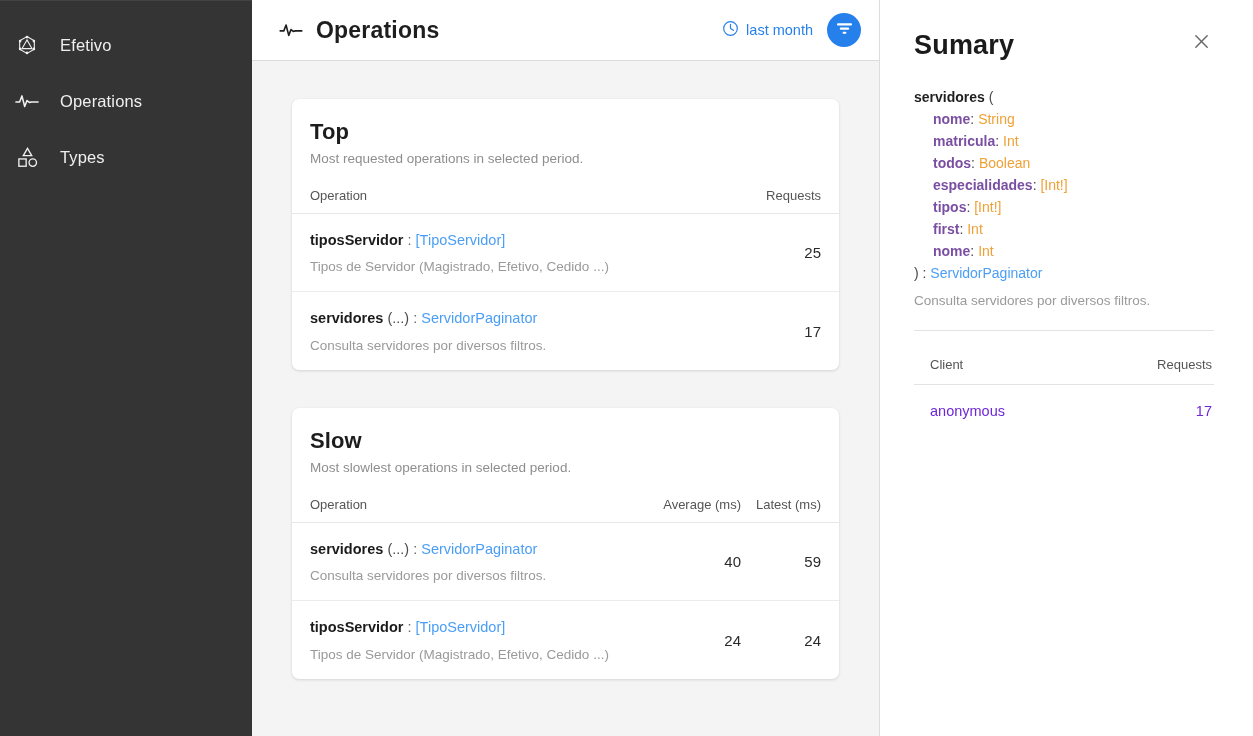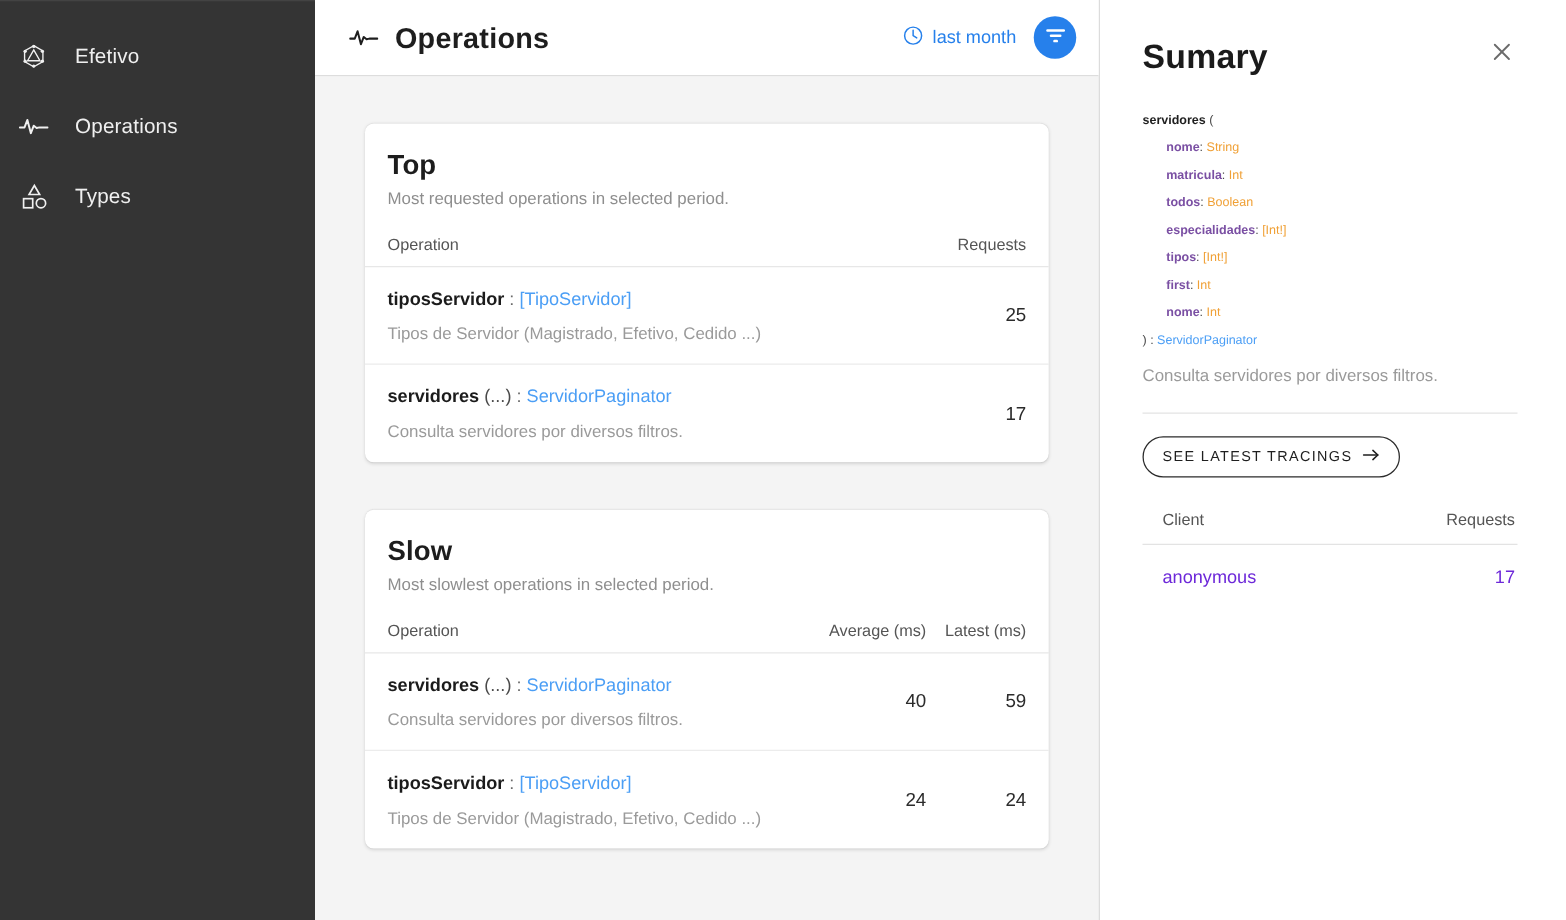--- a/index.html
+++ b/index.html
@@ -115,21 +115,21 @@
     padding: 30px 39px 20px 34px;
     overflow-y: auto;
   }
   .rp-head { display: flex; align-items: flex-start; }
   .rp-title { font-size: 27px; font-weight: bold; color: #1b1b1b; letter-spacing: .2px; }
   .rp-close {
     margin-left: auto; width: 26px; height: 26px;
     display: flex; align-items: center; justify-content: center;
     cursor: pointer; background: none; border: none;
   }
-  .sig-block { margin-top: 25px; font-size: 10px; line-height: 22px; }
+  .sig-block { margin-top: 25px; font-size: 14px; line-height: 22px; }
   .sig-line { white-space: pre; }
   .sig-line.indent { padding-left: 19px; }
   .sig-fname { font-weight: bold; color: #1f1f1f; }
   .sig-paren { color: #4a4a4a; }
   .sig-arg { color: #7a4fa3; font-weight: bold; }
   .sig-sep { color: #4a4a4a; }
   .sig-type { color: #f0a035; }
   .sig-ret { color: #4b9ef5; }
   .sig-desc { font-size: 13.5px; color: #9a9a9a; margin-top: 9px; }
   .hr { height: 1px; background: #e3e3e3; margin: 22px 0 18px 0; }
@@ -325,29 +325,20 @@
       <div class="sig-line indent"><span class="sig-arg">first</span><span class="sig-sep">: </span><span class="sig-type">Int</span></div>
       <div class="sig-line indent"><span class="sig-arg">nome</span><span class="sig-sep">: </span><span class="sig-type">Int</span></div>
 
       <div class="sig-line"><span class="sig-paren">) : </span><span class="sig-ret">ServidorPaginator</span></div>
     </div>
 
     <div class="sig-desc">Consulta servidores por diversos filtros.</div>
 
     <div class="hr"></div>
 
-    <button class="tracings-btn">
-      <span>SEE LATEST TRACINGS</span>
-      <span>
-        <svg width="14" height="12" viewBox="0 0 16 12" fill="none" stroke="#1f1f1f" stroke-width="1.4" stroke-linecap="round" stroke-linejoin="round">
-          <line x1="1" y1="6" x2="14" y2="6"></line>
-          <polyline points="9.5,1.8 14,6 9.5,10.2"></polyline>
-        </svg>
-      </span>
-    </button>
 
 
     <div class="rp-table">
       <div class="rp-thead">
         <div class="rp-th c">Client</div>
         <div class="rp-th r">Requests</div>
       </div>
       <div class="rp-row">
         <div class="rp-td c">anonymous</div>
         <div class="rp-td r">17</div>

